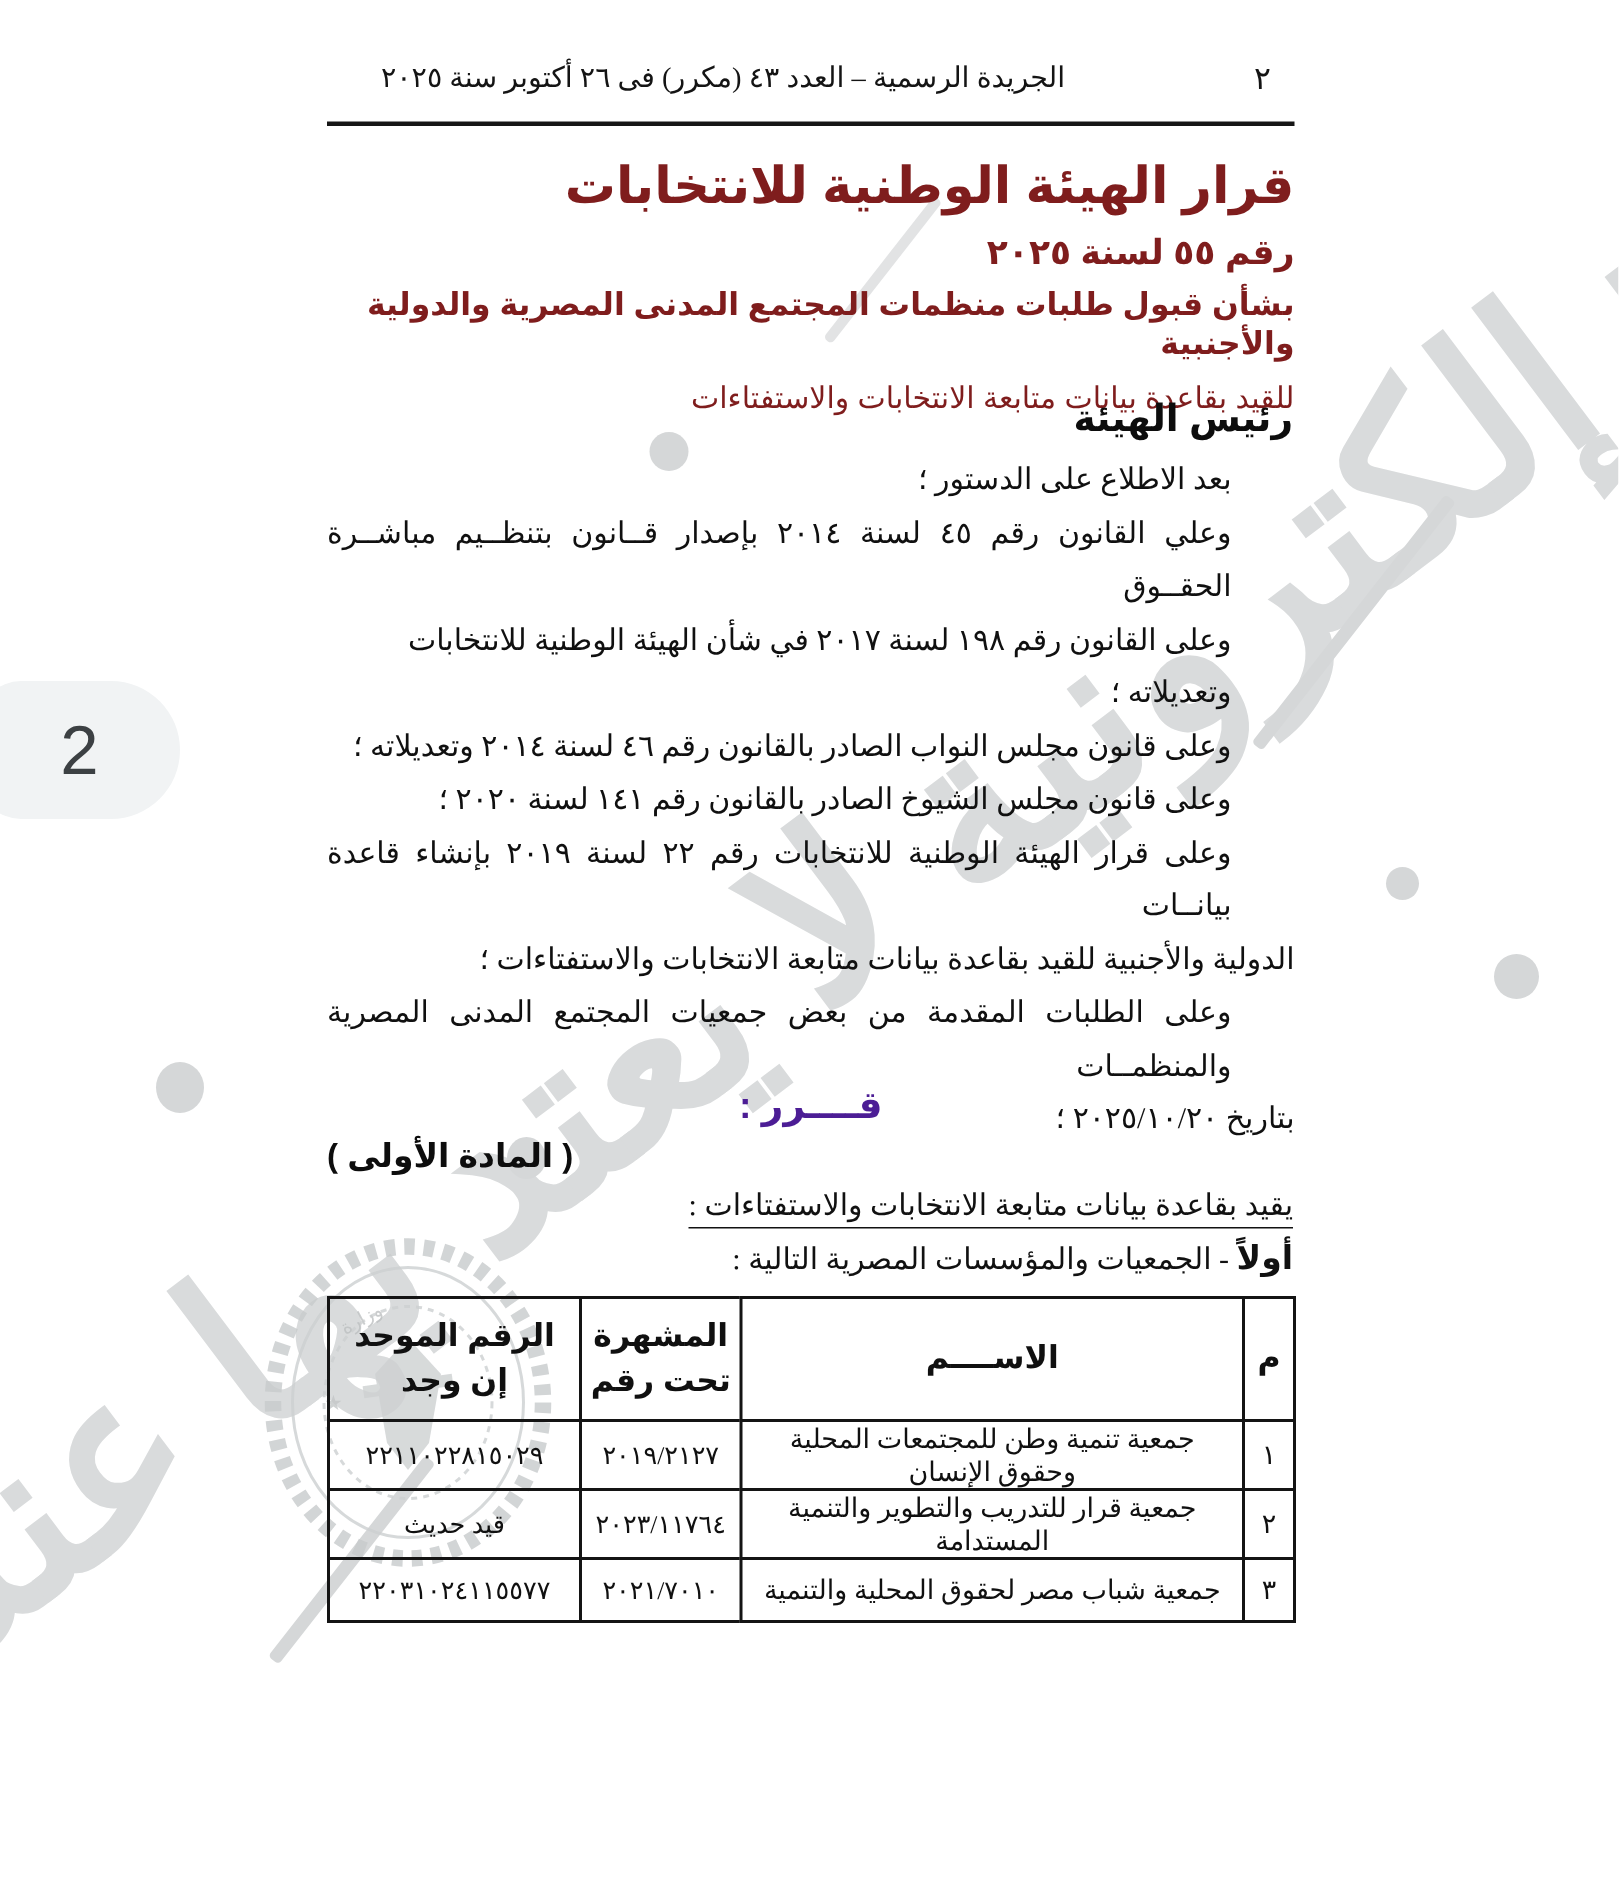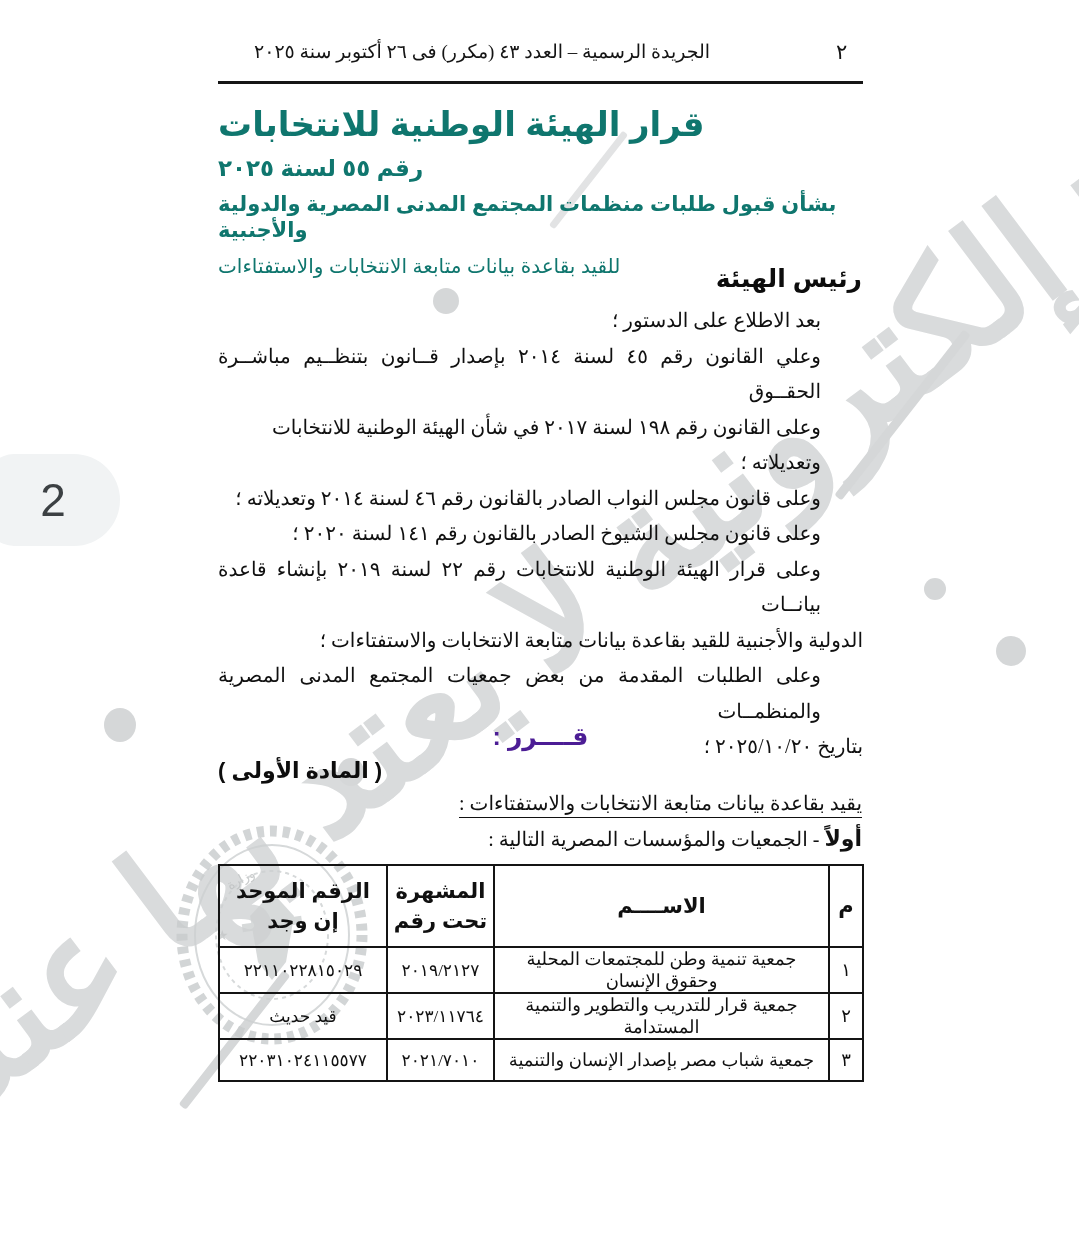--- a/index.html
+++ b/index.html
@@ -39,22 +39,22 @@
   }
   
   .content{position:absolute; inset:0; z-index:2;}
   .issue-line{
     position:absolute; left:254px; top:40px; direction:rtl; white-space:nowrap;
     font-size:19px; color:#141414;
   }
   .page-num{position:absolute; left:836px; top:40px; font-size:21px; color:#141414;}
   .head-rule{position:absolute; left:218px; top:81px; width:645px; height:3px; background:#161616;}
   .title-block{
-    position:absolute; left:218px; top:102px; width:645px; text-align:left; direction:rtl;
-    font-family:"Liberation Sans","DejaVu Sans",sans-serif; color:#0f766e;
+    position:absolute; left:218px; top:102px; width:645px; text-align:right; direction:rtl;
+    font-family:"Liberation Sans","DejaVu Sans",sans-serif; color:#7f1d1d;
   }
   .title-main{font-size:34px; font-weight:900; line-height:44px;}
   .title-num{font-size:23px; font-weight:900; margin-top:8px; line-height:28px;}
   .title-s1{font-size:21px; font-weight:900; margin-top:9px; line-height:26px;}
   .title-s2{font-size:20px; font-weight:400; margin-top:11px; line-height:25px;}
   .authority{
     position:absolute; right:217px; top:264px; direction:rtl;
     font-family:"Liberation Sans","DejaVu Sans",sans-serif;
     font-size:25px; font-weight:900; color:#0d0d0d;
   }
@@ -211,21 +211,21 @@
 
           <tr>
             <td>٢</td>
             <td>جمعية قرار للتدريب والتطوير والتنمية المستدامة</td>
             <td class="num-cell">٢٠٢٣/١١٧٦٤</td>
             <td class="num-cell">قيد حديث</td>
           </tr>
 
           <tr>
             <td>٣</td>
-            <td>جمعية شباب مصر بإصدار الإنسان والتنمية</td>
+            <td>جمعية شباب مصر لحقوق المحلية والتنمية</td>
             <td class="num-cell">٢٠٢١/٧٠١٠</td>
             <td class="num-cell">٢٢٠٣١٠٢٤١١٥٥٧٧</td>
           </tr>
         </tbody>
     </table>
 
   </div>
 </div>
 
 </body></html>

